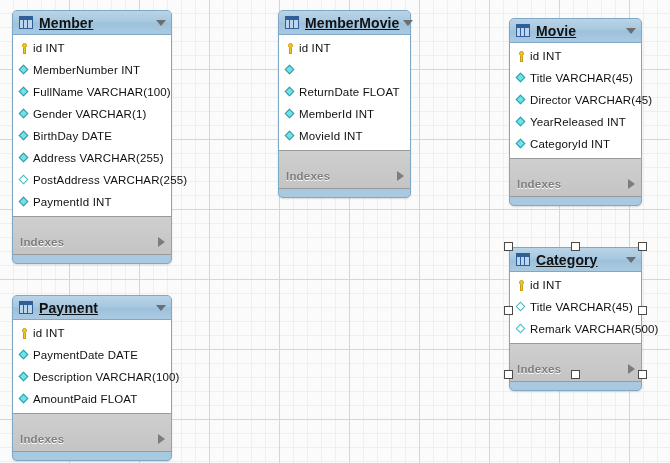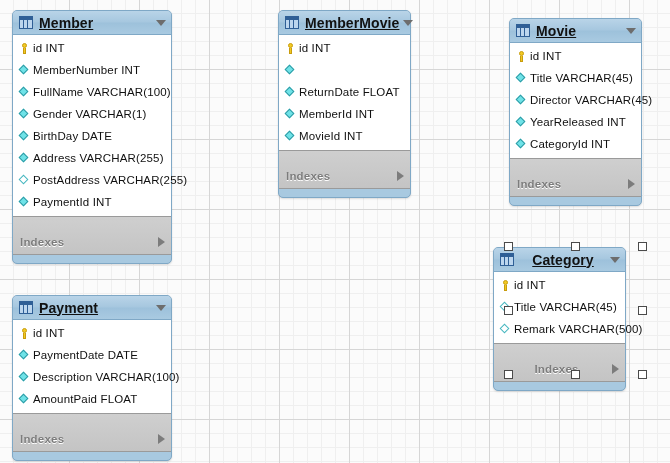--- a/index.html
+++ b/index.html
@@ -356,21 +356,21 @@
         <div class="col-row">
           <span class="col-icon icon-diamond"></span>
           <span class="col-text">AmountPaid FLOAT</span>
         </div>
       </div>
       <div class="tbl-footer">
         <span class="tbl-footer-label">Indexes</span>
         <span class="tbl-footer-arrow"></span>
       </div>
     </div>
-    <div class="er-table" style="left: 493px; top: 247px; width: 133px; text-align: center;">
+    <div class="er-table" style="left: 509px; top: 247px; width: 133px;">
       <div class="tbl-title">
         <span class="tbl-icon"></span>
         <span class="tbl-name">Category</span>
         <span class="tbl-caret"></span>
       </div>
       <div class="tbl-body">
         <div class="col-row">
           <span class="col-icon icon-key"></span>
           <span class="col-text">id INT</span>
         </div>

